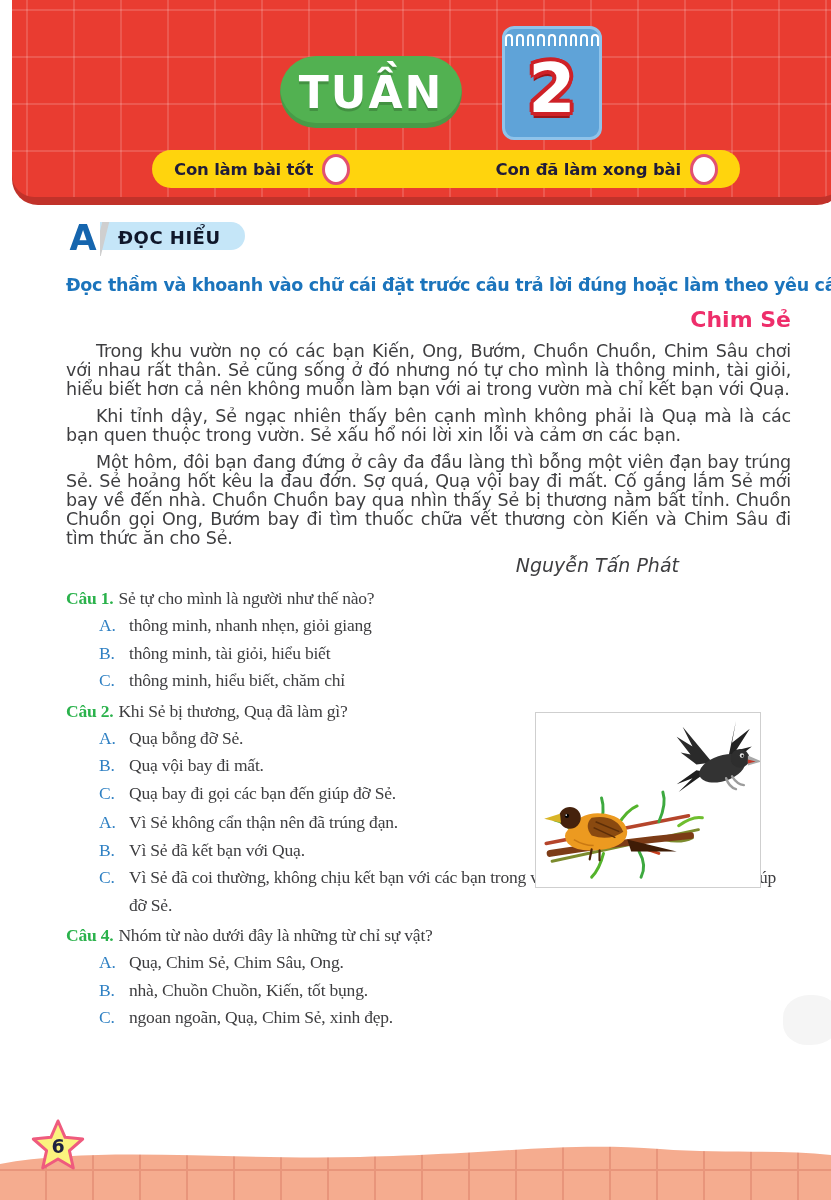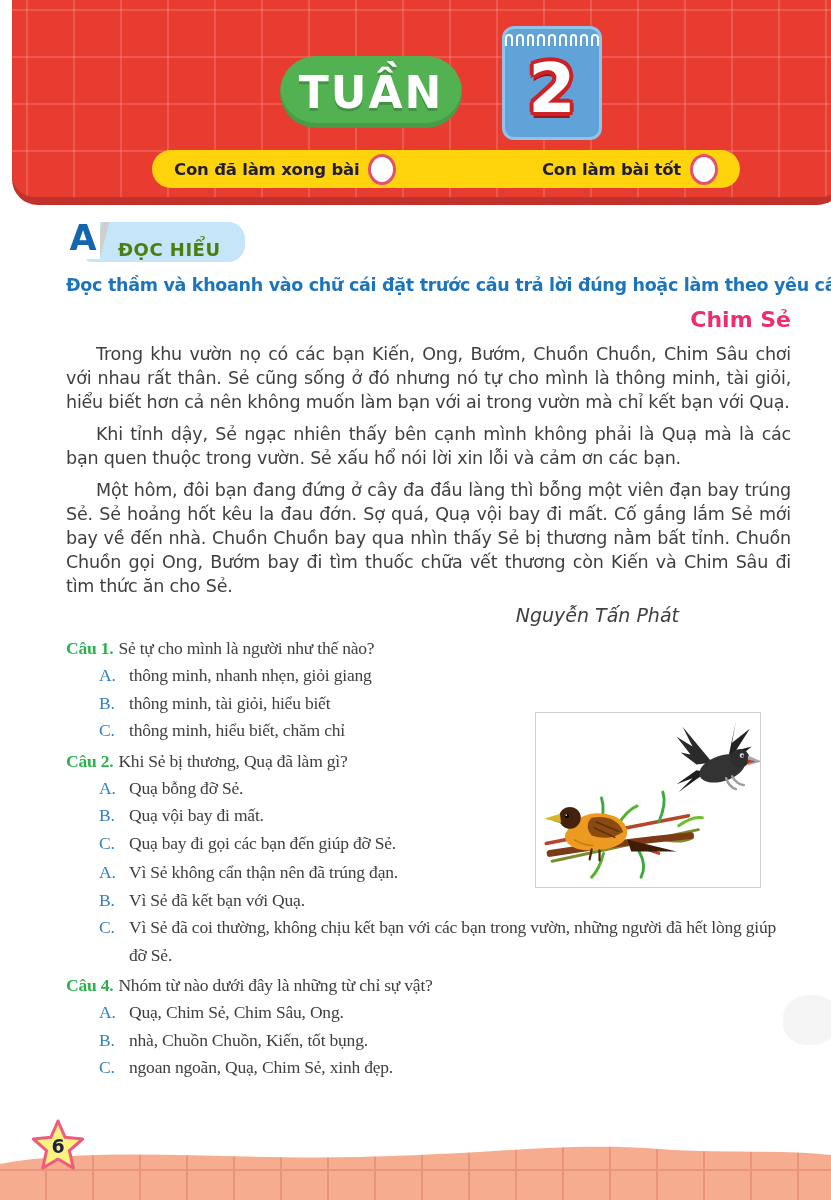--- a/index.html
+++ b/index.html
@@ -71,36 +71,36 @@
     padding:20px 40px 0 66px; box-sizing:border-box;
     color:#3E3E40;
   }
   .section-badge { position:relative; height:42px; margin-bottom:12px; width:200px; }
   .badge-shadow {
     position:absolute; left:32px; top:5px; width:7px; height:34px;
     background:#CFCFCF; transform:skewX(-14deg); z-index:1;
   }
   .badge-pill {
     position:absolute; left:18px; top:5px; height:28px; line-height:32px;
-    padding:12px 24px 0 34px; background:#C5E6F8; border-radius:8px 17px 17px 8px;
-    color:#4d7c0f; font-weight:bold; font-size:18px; letter-spacing:0.5px; z-index:0;
+    padding:0 24px 0 34px; background:#C5E6F8; border-radius:8px 17px 17px 8px;
+    color:#0f172a; font-weight:bold; font-size:18px; letter-spacing:0.5px; z-index:0;
   }
   .badge-letter {
     position:absolute; left:0; top:0; width:34px; height:42px; background:#fff;
     color:#1565AE; font-size:35px; font-weight:bold; text-align:center; line-height:42px; z-index:2;
   }
   .instruction {
     margin:16px 0 0; font-size:17.5px; font-weight:bold; color:#1B74BC;
     white-space:nowrap; letter-spacing:-0.3px;
   }
   .story-title {
     margin:12px 0 10px; text-align:right; font-size:22px; font-weight:bold; color:#EE2E6B;
   }
   .para {
-    margin:0 0 8px; font-size:17.5px; line-height:24px; text-align:justify;
+    margin:0 0 8px; font-size:17.5px; line-height:19px; text-align:justify;
     text-indent:30px; letter-spacing:-0.2px;
   }
   .author {
     margin:-2px 0 8px; text-align:right; padding-right:112px;
     font-style:italic; font-size:19px;
   }
   .questions { margin-top:4px; }
   .q-block { margin:0 0 2px;font-family:Liberation Serif, serif; }
   .q-line { line-height:28px; font-size:17.5px; letter-spacing:-0.2px; }
   .q-label { color:#2BB24C; font-weight:bold; margin-right:5px; }
@@ -147,25 +147,25 @@
           <i></i>
           <i></i>
           <i></i>
           <i></i>
       </div>
       <div class="week-number">2</div>
     </div>
 
     <div class="banner">
       <div class="banner-item">
+        <span class="lbl">Con làm bài tốt</span>
+        <span class="oval"></span>
+      </div>
+      <div class="banner-item">
         <span class="lbl">Con đã làm xong bài</span>
-        <span class="oval"></span>
-      </div>
-      <div class="banner-item">
-        <span class="lbl">Con làm bài tốt</span>
         <span class="oval"></span>
       </div>
     </div>
   </header>
 
   <main class="content">
 
     <div class="section-badge">
       <span class="badge-shadow"></span>
       <span class="badge-pill">ĐỌC HIỂU</span>

